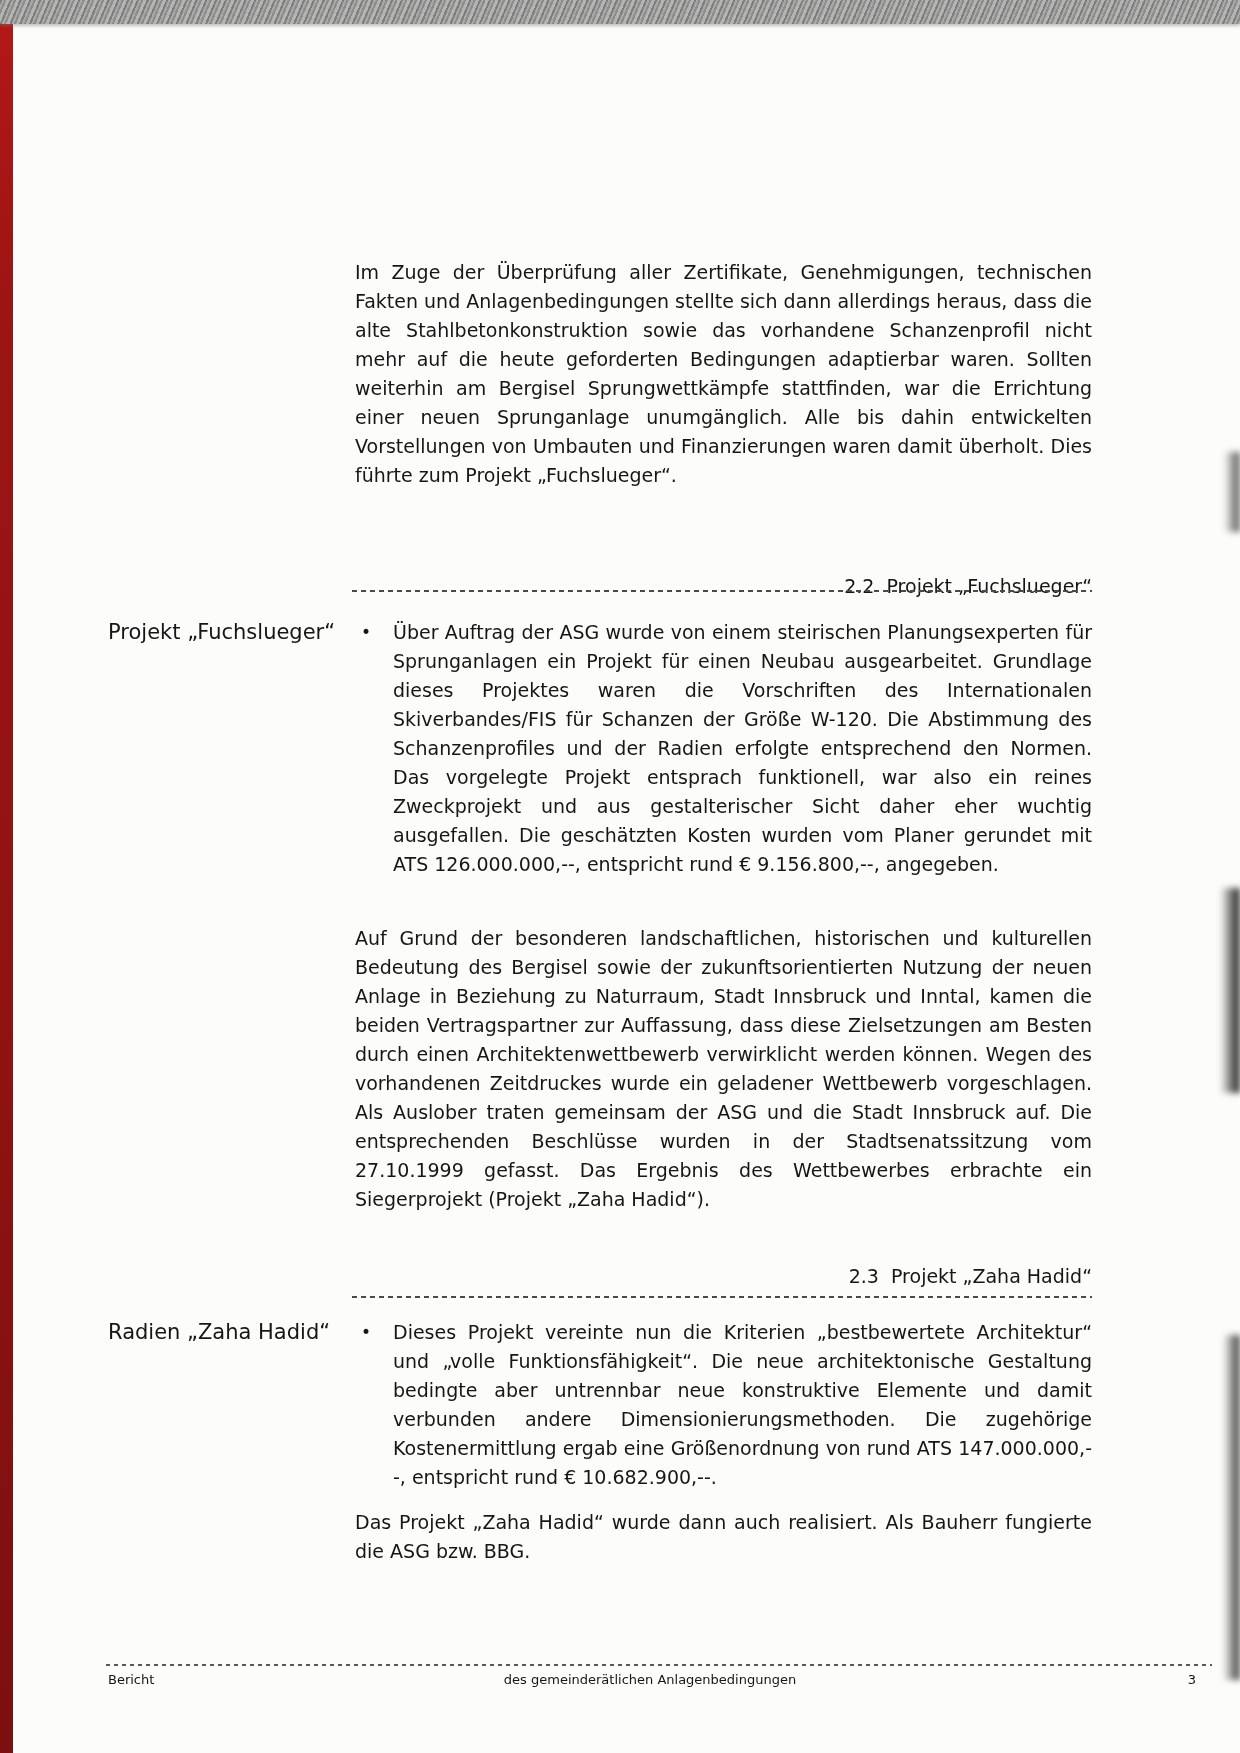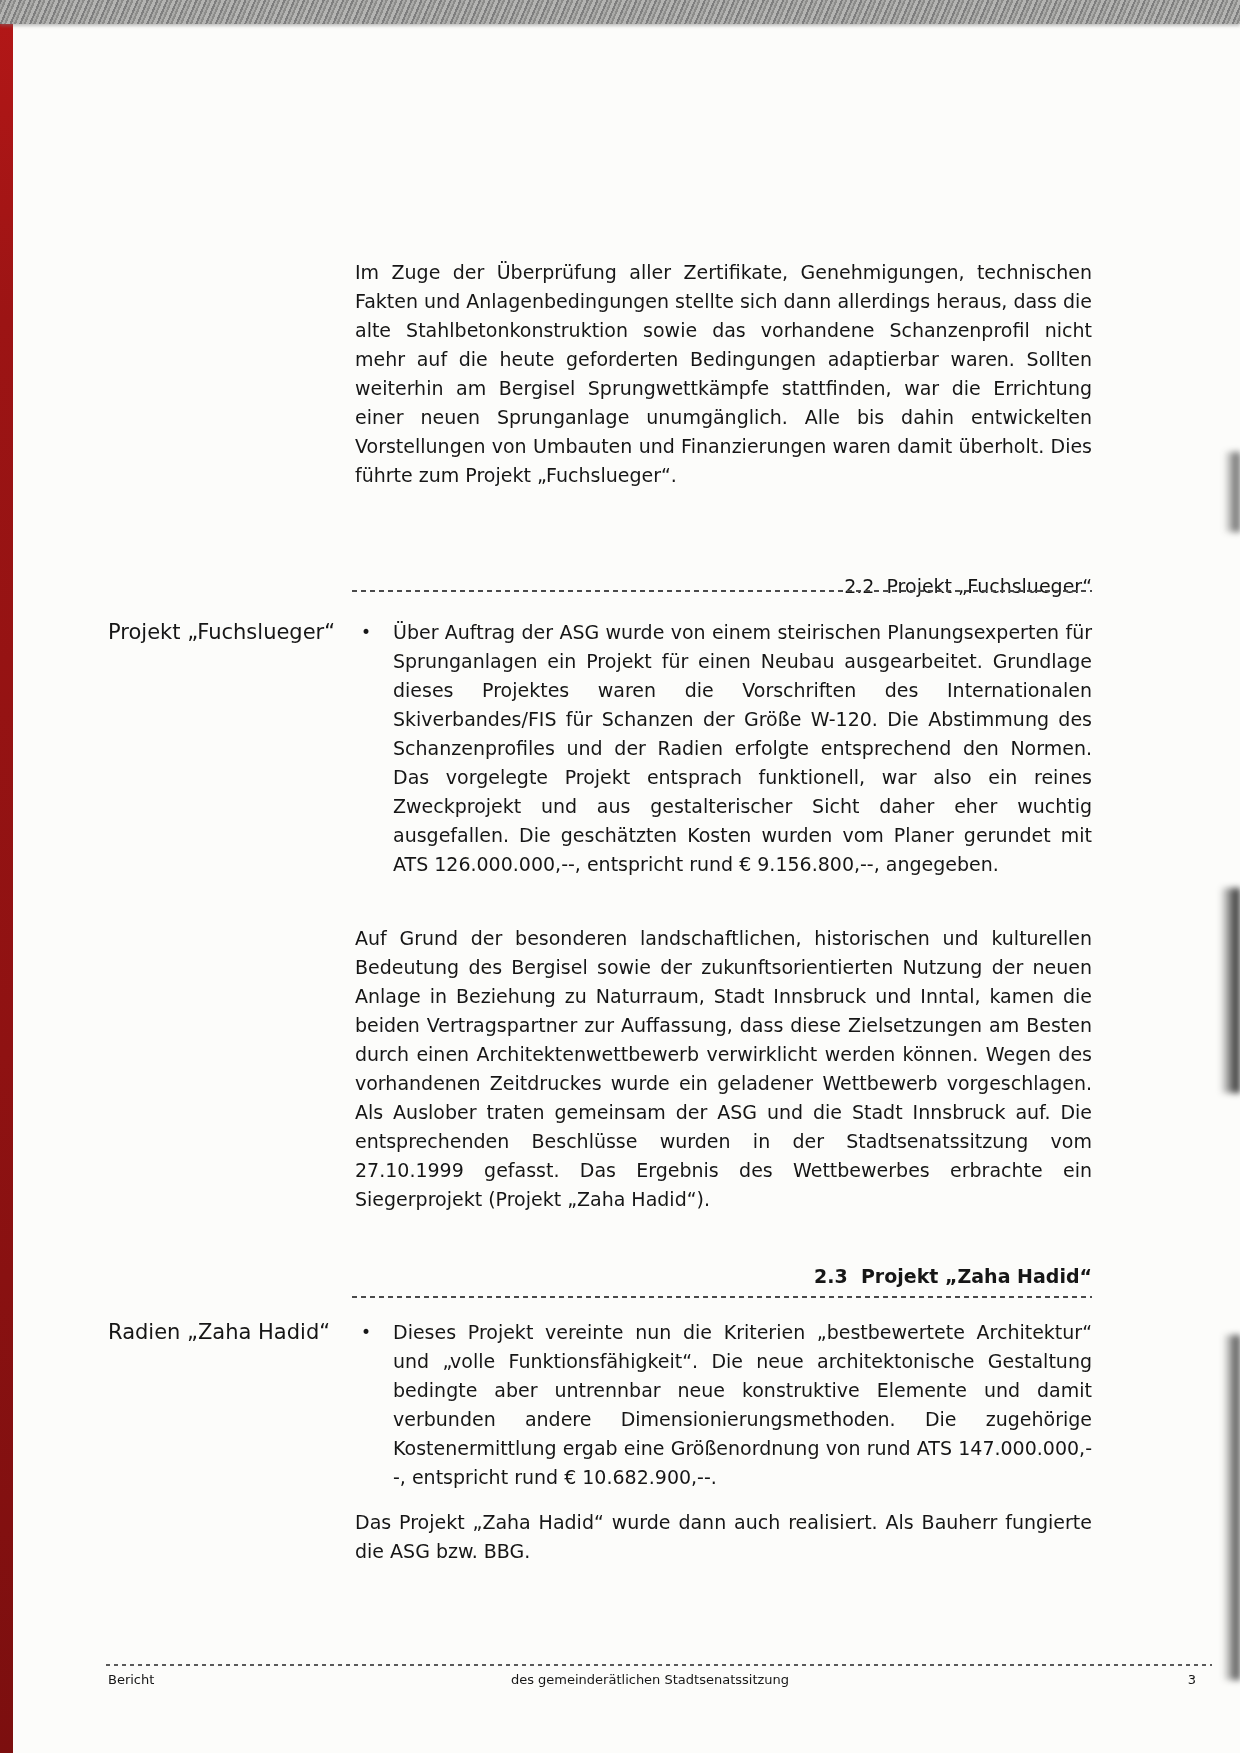--- a/index.html
+++ b/index.html
@@ -80,30 +80,30 @@
 
   <div class="block margin-label" style="top:618px;">Projekt „Fuchslueger“</div>
 
   <div class="block col bullet-item justify" style="top:618px;">
     <span class="bullet-glyph">•</span>
     <span>Über Auftrag der ASG wurde von einem steirischen Planungsexperten für Sprunganlagen ein Projekt für einen Neubau ausgearbeitet. Grundlage dieses Projektes waren die Vorschriften des Internationalen Skiverbandes/FIS für Schanzen der Größe W-120. Die Abstimmung des Schanzenprofiles und der Radien erfolgte entsprechend den Normen. Das vorgelegte Projekt entsprach funktionell, war also ein reines Zweckprojekt und aus gestalterischer Sicht daher eher wuchtig ausgefallen. Die geschätzten Kosten wurden vom Planer gerundet mit ATS 126.000.000,--, entspricht rund € 9.156.800,--, angegeben.</span>
   </div>
 
   <p class="block col justify" style="top:924px; margin:0;">Auf Grund der besonderen landschaftlichen, historischen und kulturellen Bedeutung des Bergisel sowie der zukunftsorientierten Nutzung der neuen Anlage in Beziehung zu Naturraum, Stadt Innsbruck und Inntal, kamen die beiden Vertragspartner zur Auffassung, dass diese Zielsetzungen am Besten durch einen Architektenwettbewerb verwirklicht werden können. Wegen des vorhandenen Zeitdruckes wurde ein geladener Wettbewerb vorgeschlagen. Als Auslober traten gemeinsam der ASG und die Stadt Innsbruck auf. Die entsprechenden Beschlüsse wurden in der Stadtsenatssitzung vom 27.10.1999 gefasst. Das Ergebnis des Wettbewerbes erbrachte ein Siegerprojekt (Projekt „Zaha Hadid“).</p>
 
-  <div class="block col section-heading" style="top:1262px;font-weight:bold;">2.3  Projekt „Zaha Hadid“</div>
+  <div class="block col section-heading" style="top:1262px;">2.3  Projekt „Zaha Hadid“</div>
   <div class="dash-line" style="left:352px; top:1296px; width:740px;"></div>
 
   <div class="block margin-label" style="top:1318px;">Radien „Zaha Hadid“</div>
 
   <div class="block col bullet-item justify" style="top:1318px;">
     <span class="bullet-glyph">•</span>
     <span>Dieses Projekt vereinte nun die Kriterien „bestbewertete Architektur“ und „volle Funktionsfähigkeit“. Die neue architektonische Gestaltung bedingte aber untrennbar neue konstruktive Elemente und damit verbunden andere Dimensionierungsmethoden. Die zugehörige Kostenermittlung ergab eine Größenordnung von rund ATS 147.000.000,--, entspricht rund € 10.682.900,--.</span>
   </div>
 
   <p class="block col justify" style="top:1508px; margin:0;">Das Projekt „Zaha Hadid“ wurde dann auch realisiert. Als Bauherr fungierte die ASG bzw. BBG.</p>
 
   <div class="footer-line"></div>
   <div class="footer-text footer-left">Bericht</div>
-  <div class="footer-text footer-center">des gemeinderätlichen Stadtsenatssitzung</div>
+  <div class="footer-text footer-center">des gemeinderätlichen Anlagenbedingungen</div>
   <div class="footer-text footer-page">3</div>
 
 </div>
 
 </body></html>

